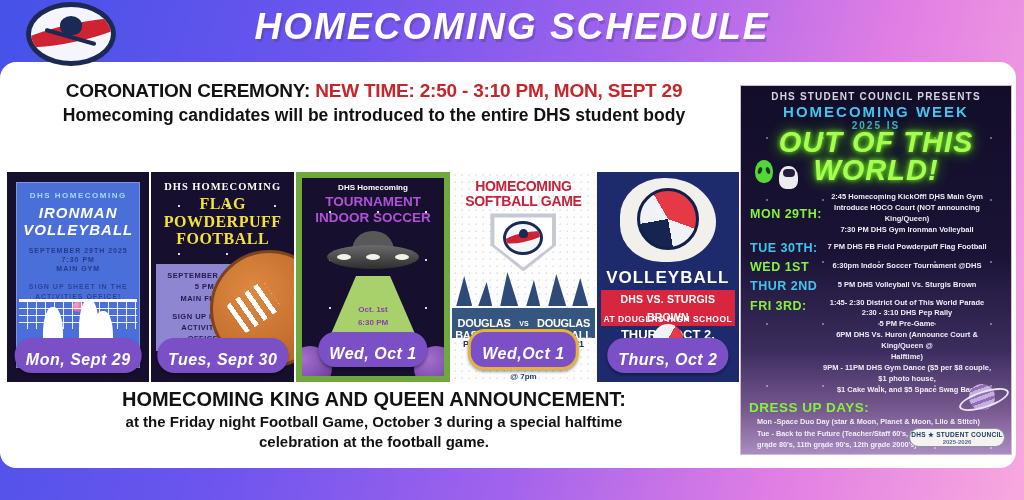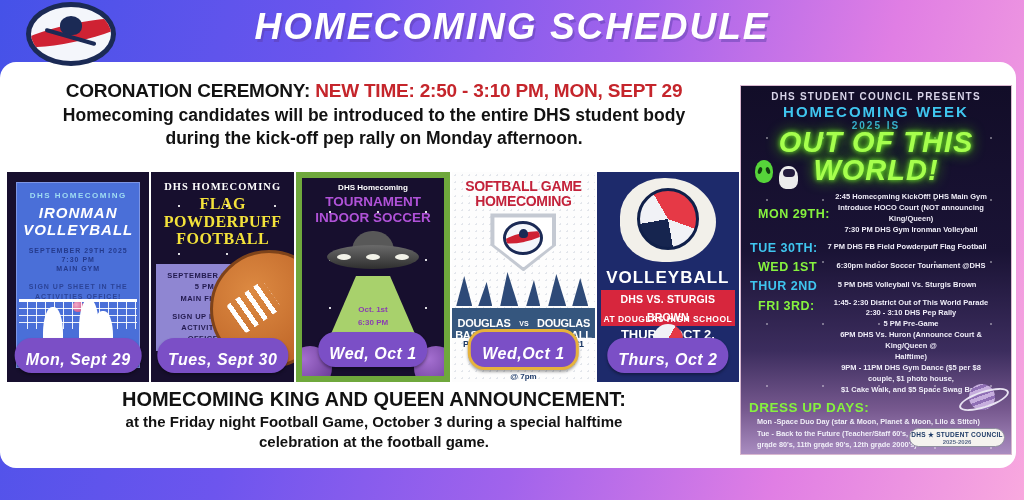--- a/index.html
+++ b/index.html
@@ -157,21 +157,21 @@
     text-shadow:0 0 5px #7dff2e, 0 0 14px #52e000; }
   .wk-alien { position:absolute; left:14px; top:74px; width:18px; height:23px; background:#56d43a; border-radius:50% 50% 46% 46%; }
   .wk-alien::before, .wk-alien::after { content:""; position:absolute; top:7px; width:4px; height:7px; background:#123a10; border-radius:50%; }
   .wk-alien::before { left:3px; transform:rotate(18deg); } .wk-alien::after { right:3px; transform:rotate(-18deg); }
   .wk-astro { position:absolute; left:38px; top:80px; width:19px; height:23px; background:#ececec; border-radius:48% 48% 36% 36%; }
   .wk-astro::after { content:""; position:absolute; left:3.5px; top:3px; width:12px; height:8px; background:#241c3e; border-radius:5px; }
 
   .wk-sched { margin-top:8px; }
   .wk-row { display:flex; align-items:center; margin-bottom:5px; }
   .wk-day { min-width:82px; padding-left:9px; font-size:12.5px; font-weight:900; letter-spacing:0.5px; white-space:nowrap; }
-  .dg { color:#86f23e;margin-left:8px; } .dc { color:#3fc6ef; }
+  .dg { color:#86f23e; } .dc { color:#3fc6ef; }
   .wk-lines { flex:1; text-align:center; color:#efedf8; font-size:7.5px; font-weight:700; line-height:1.45; padding-right:20px; }
   .wk-row.fri { align-items:flex-start; }
   .wk-row.fri .wk-day { padding-top:1px; }
 
   .wk-dress-title { color:#86f23e; font-size:13.5px; font-weight:900; letter-spacing:0.5px; margin:4px 0 2px 8px; }
   .wk-dress { margin-left:16px; margin-right:30px; color:#f0eef8; font-size:7.3px; font-weight:700; line-height:1.5; text-align:left; }
   .wk-dress div { margin-bottom:1px; }
 
   .wk-planet { position:absolute; right:16px; bottom:44px; width:26px; height:26px; border-radius:50%;
     background:repeating-linear-gradient(-20deg, #c6aede 0 4px, #8f6fb5 4px 7px); }
@@ -194,21 +194,20 @@
 
 <div class="card">
 
   <div class="coronation">
     <div class="l1">
       <span>CORONATION CEREMONY:</span>
       <span class="red">NEW TIME: 2:50 - 3:10 PM, MON, SEPT 29</span>
     </div>
     <div class="body">
       <div>Homecoming candidates will be introduced to the entire DHS student body</div>
-      <div>during the kick-off pep rally on Monday afternoon.</div>
     </div>
   </div>
 
   <div class="posters">
 
     <div class="poster starfield">
       <div class="p1-panel">
         <div class="p1-header">DHS HOMECOMING</div>
         <div class="p1-title">
           <div>IRONMAN</div>
@@ -273,22 +272,22 @@
         <div class="t">Sign Up</div>
         <div class="t">in the</div>
       </div>
       <div class="p3-ball left"></div>
       <div class="p3-ball right"></div>
       <div class="pill">Wed, Oct 1</div>
     </div>
 
     <div class="poster p4">
       <div class="p4-title">
+        <div>HOMECOMING</div>
         <div>SOFTBALL GAME</div>
-        <div>HOMECOMING</div>
       </div>
       <div class="p4-plate-outer">
         <div class="p4-plate-inner"></div>
         <div class="p4-mini-logo"></div>
       </div>
       <div class="p4-sil">
         <span style="left:4px;width:16px;height:30px;clip-path:polygon(0 100%,50% 0,100% 100%);"></span>
         <span style="left:26px;width:14px;height:24px;clip-path:polygon(0 100%,60% 0,100% 100%);"></span>
         <span style="left:48px;width:18px;height:34px;clip-path:polygon(0 100%,40% 0,100% 100%);"></span>
         <span style="left:74px;width:14px;height:26px;clip-path:polygon(0 100%,55% 0,100% 100%);"></span>

